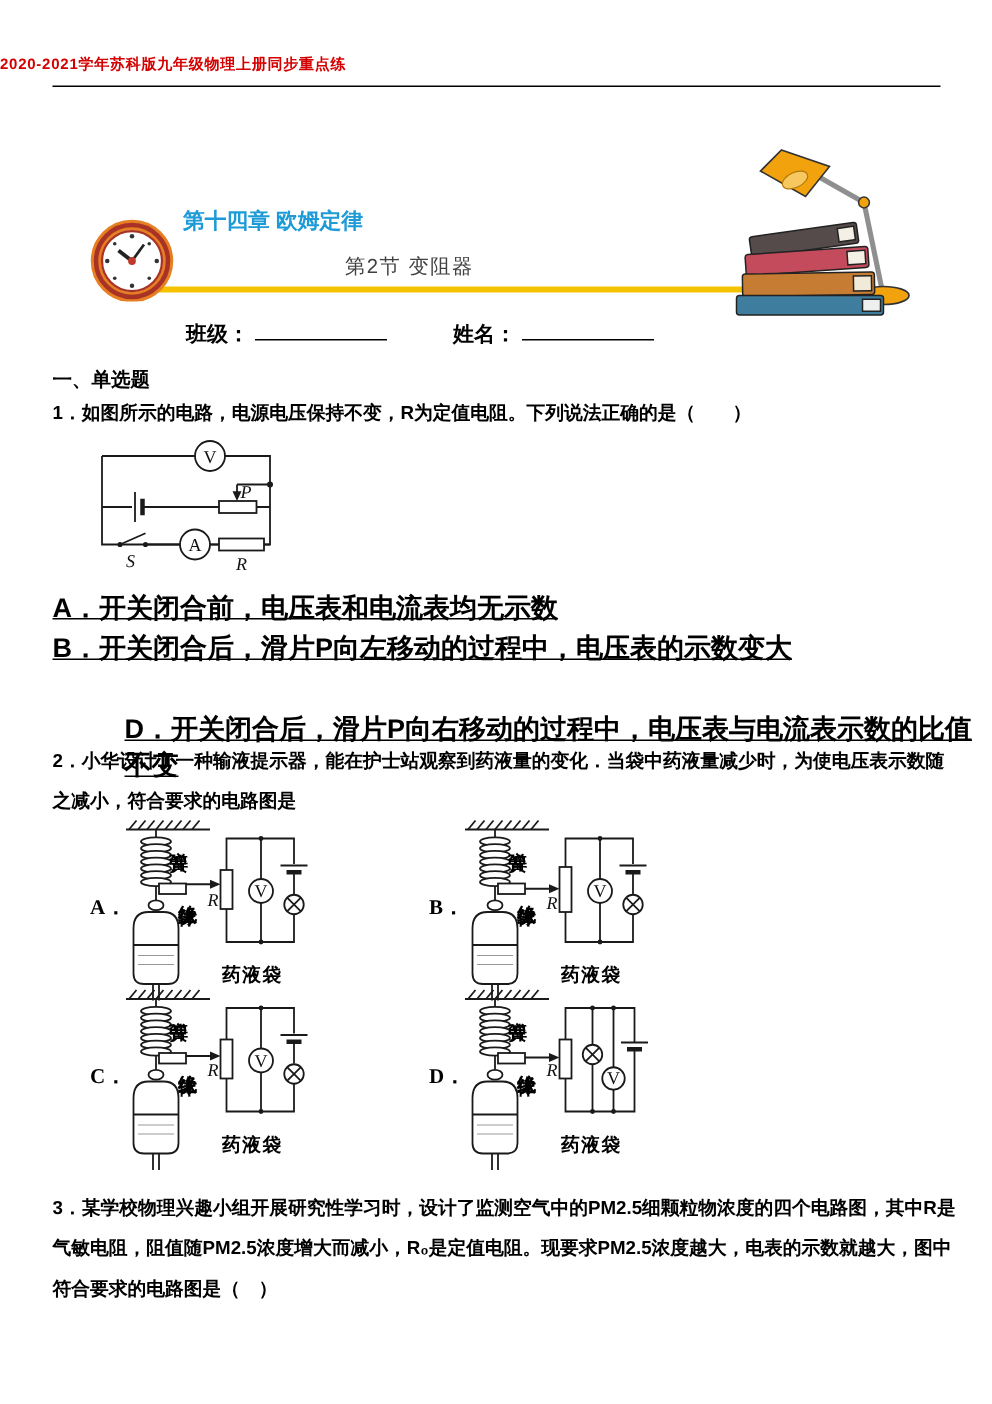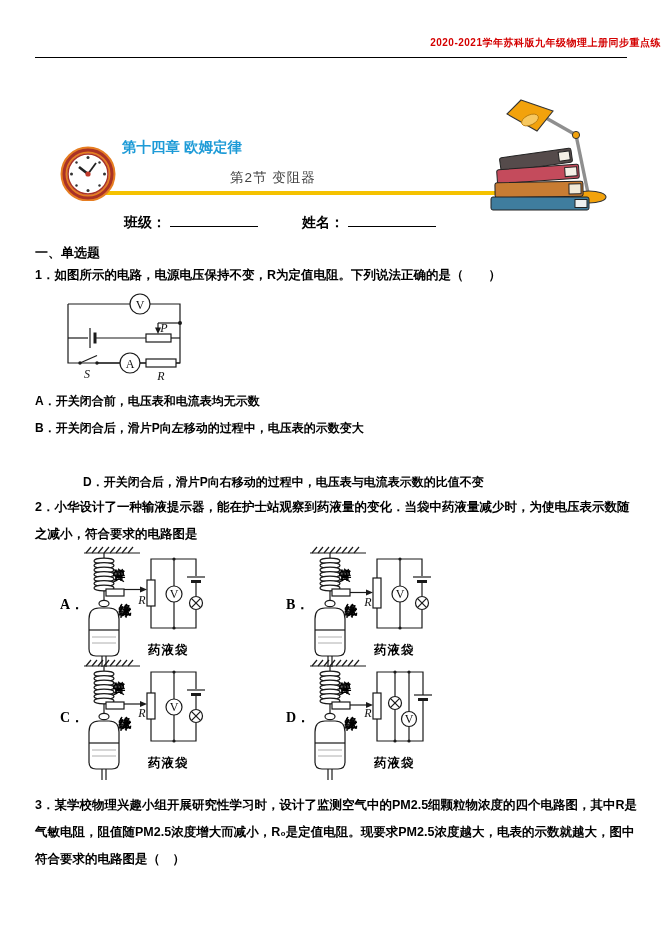--- a/index.html
+++ b/index.html
@@ -1,35 +1,35 @@
 <!DOCTYPE html>
 <html><head>
 <meta charset="utf-8">
 <style>
   html,body{margin:0;padding:0;background:#fff;}
   .page{position:relative;width:661px;height:936px;background:#fff;overflow:hidden;
         font-family:"Liberation Sans","DejaVu Sans",sans-serif;color:#000;}
   .abs{position:absolute;}
-  .header-title{top:36px;left:0;width:661px;text-align:right;color:#d40000;
+  .header-title{top:36px;left:0;width:661px;text-align:left;color:#d40000;
                 font-size:10px;font-weight:bold;letter-spacing:.5px;}
   .header-rule{top:57px;left:35px;width:592px;border-top:1.6px solid #000;height:0;}
   .chapter{left:122px;top:138px;font-size:14.5px;font-weight:bold;color:#1e9bd7;}
   .sectiontitle{left:230px;top:169px;font-size:13.5px;color:#404040;letter-spacing:1px;}
   .yellow-line{left:98px;top:191px;width:460px;height:3.5px;background:#f5c200;border-radius:2px;z-index:1;}
   .clock{left:60px;top:145px;z-index:2;}
   .illus{left:475px;top:98px;z-index:2;}
   .cnrow{left:124px;top:211px;font-size:14px;font-weight:bold;}
   .blank{display:inline-block;width:88px;height:15px;border-bottom:1.6px solid #000;margin:0 4px;}
   .gap{display:inline-block;width:40px;}
   .sechead{left:35px;top:244px;font-size:13px;font-weight:bold;text-align:right;}
   .stem{font-size:12.5px;font-weight:bold;line-height:27px;}
   .q1stem{left:35px;top:262px;width:606px;}
   .q2stem{left:35px;top:494px;width:606px;}
   .q3stem{left:35px;top:792px;width:608px;}
-  .optline{left:35px;font-size:12px;font-weight:bold;}
+  .optline{left:35px;font-size:18px;font-weight:bold;text-decoration:underline;}
   .optblock{position:absolute;width:215px;height:122px;}
   .optletter{position:absolute;left:4px;top:50px;font-size:14px;font-weight:bold;
              font-family:"Liberation Serif",serif;}
   .vtext{position:absolute;writing-mode:vertical-rl;text-orientation:upright;
          font-size:12.5px;font-weight:bold;letter-spacing:1px;line-height:13px;}
   .spring-label{left:56px;top:12px;}
   .insul-label{left:62px;top:47px;}
   .bag-label{position:absolute;left:64px;top:96px;font-size:12.5px;font-weight:bold;letter-spacing:1px;padding-left:28px;}
   svg .wire{stroke:#1a1a1a;stroke-width:1.2;fill:none;}
   svg .thick{stroke:#1a1a1a;stroke-width:3;fill:none;}

